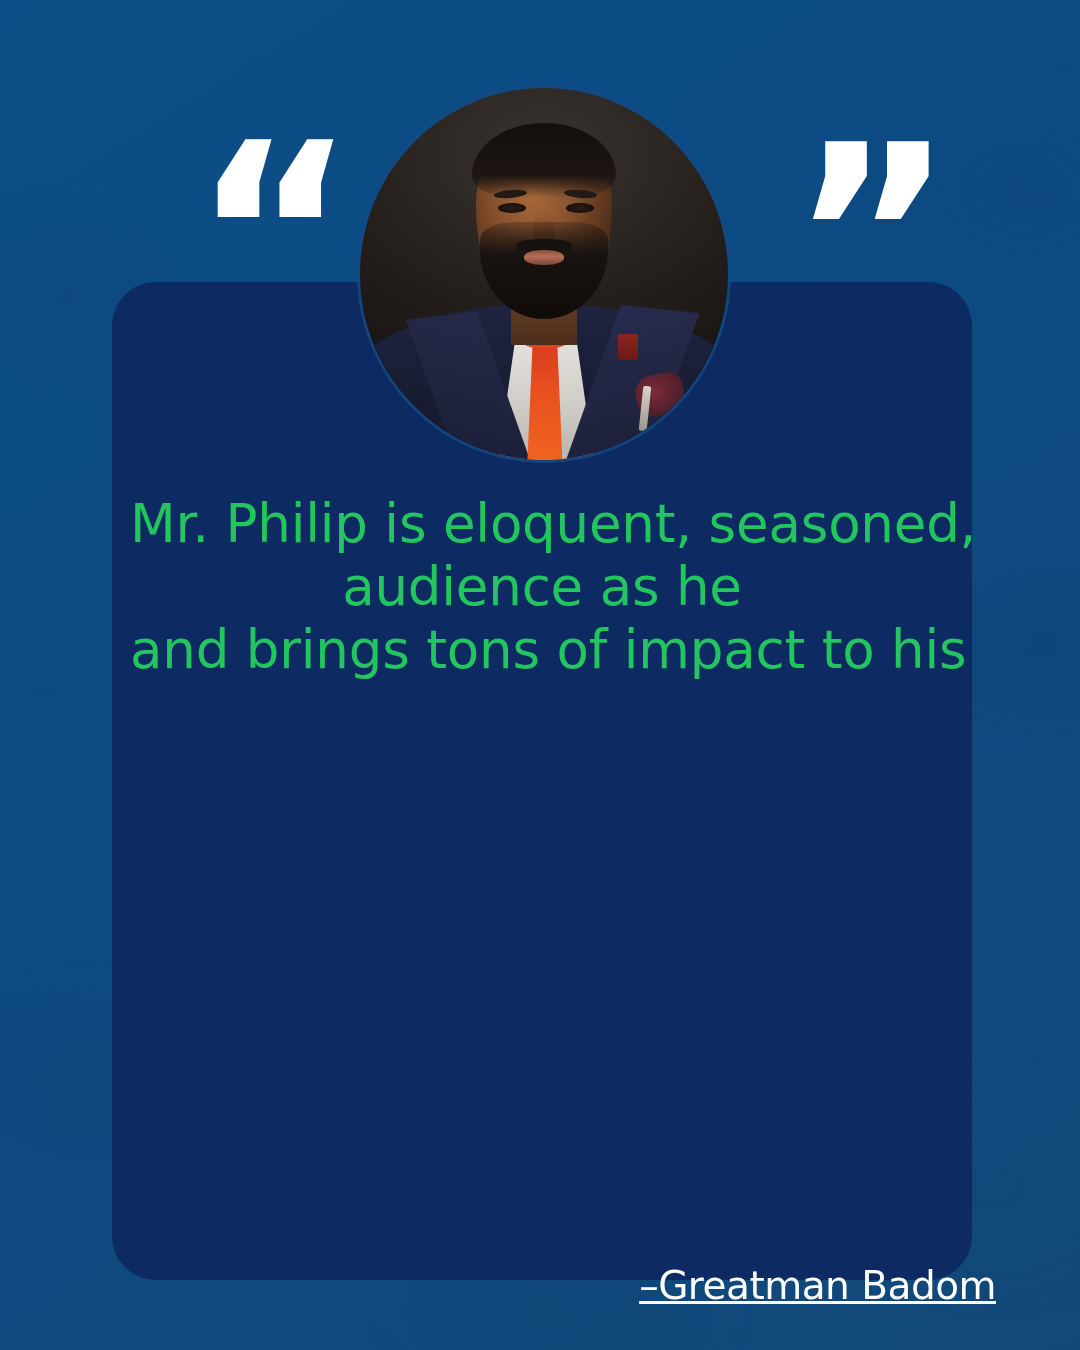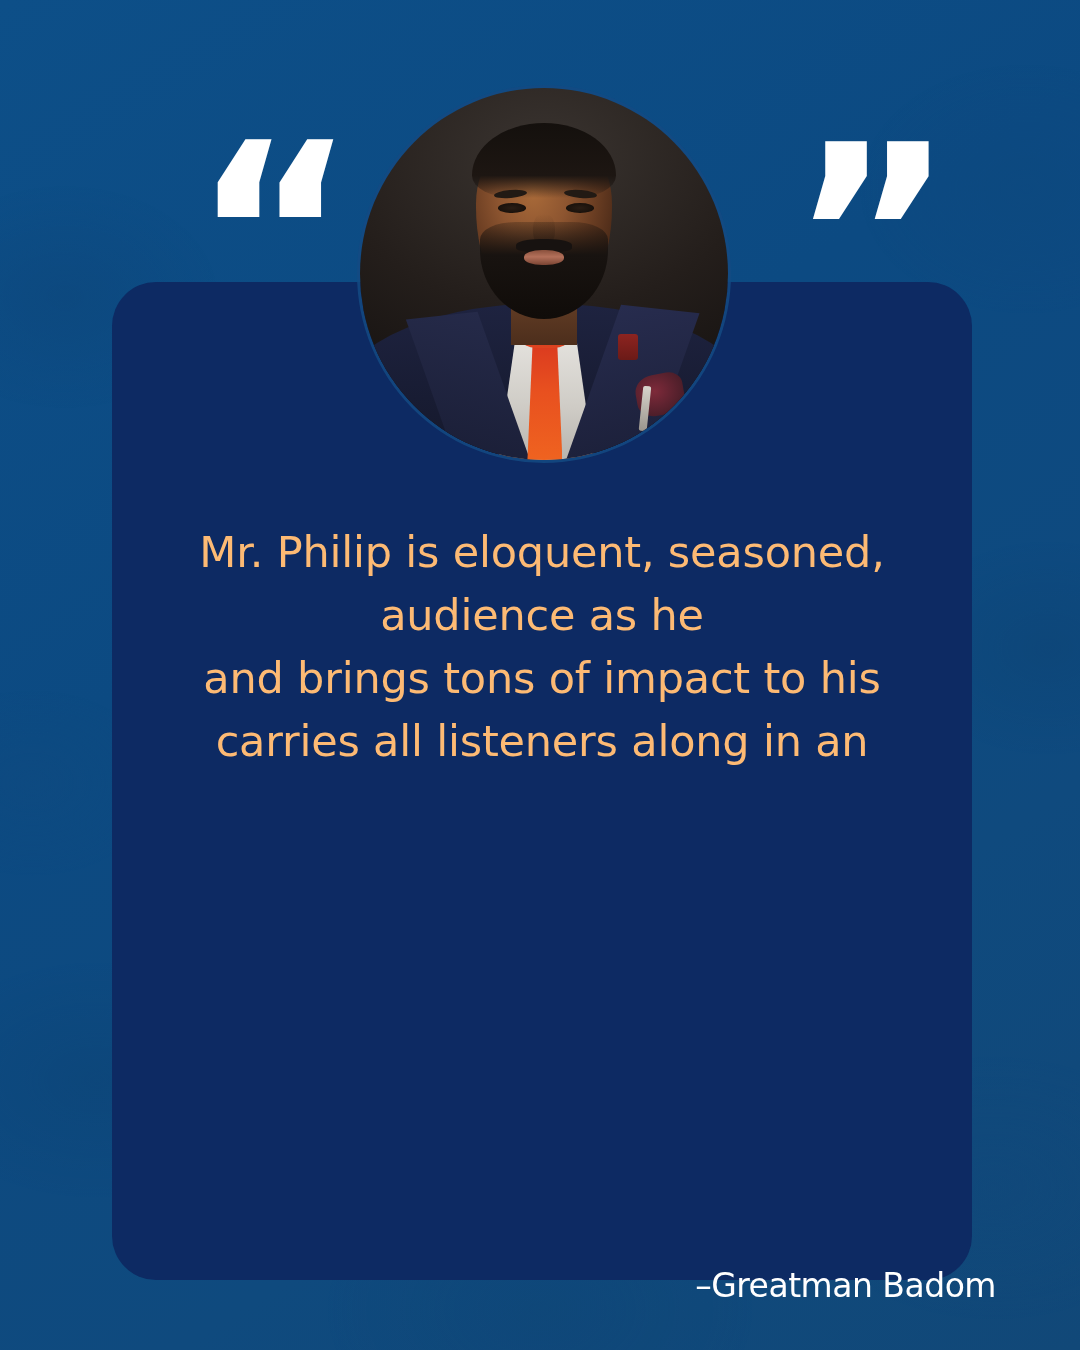--- a/index.html
+++ b/index.html
@@ -277,43 +277,43 @@
   }
 
   
   .quote-text {
     position: absolute;
     left: 130px;
     top: 492px;
     width: 824px;
     z-index: 6;
     text-align: center;
-    color: #fdba74;
+    color: #22c55e;
     font-family: "DejaVu Sans", "Liberation Sans", sans-serif;
-    font-size: 43px;
+    font-size: 53px;
     line-height: 63px;
     font-weight: 400;
     letter-spacing: -0.2px;
-    margin-top: 29px;
   }
   .quote-text .ln { display: block; white-space: nowrap; }
 
   
   .attribution {
     position: absolute;
     right: 84px;
     top: 1258px;
     z-index: 7;
     color: #ffffff;
     font-family: "DejaVu Sans", "Liberation Sans", sans-serif;
-    font-size: 33px;
+    font-size: 39px;
     line-height: 56px;
     font-weight: 400;
     letter-spacing: -0.5px;
     white-space: nowrap;
+    text-decoration: underline;
   }
 </style>
 </head>
 <body>
 
 <div class="bg"></div>
 <div class="bg-texture"></div>
 
 <div class="card"></div>
 
@@ -343,16 +343,15 @@
     <div class="av-beard"></div>
     <div class="av-stache"></div>
     <div class="av-mouth"></div>
   </div>
 </div>
 
 <div class="quote-text">
   <span class="ln">Mr. Philip is eloquent, seasoned,</span>
   <span class="ln">audience as he</span>
   <span class="ln">and brings tons of impact to his</span>
-  <span class="ln">carries all listeners along in an</span>
 </div>
 
 <div class="attribution">–Greatman Badom</div>
 
 </body></html>

